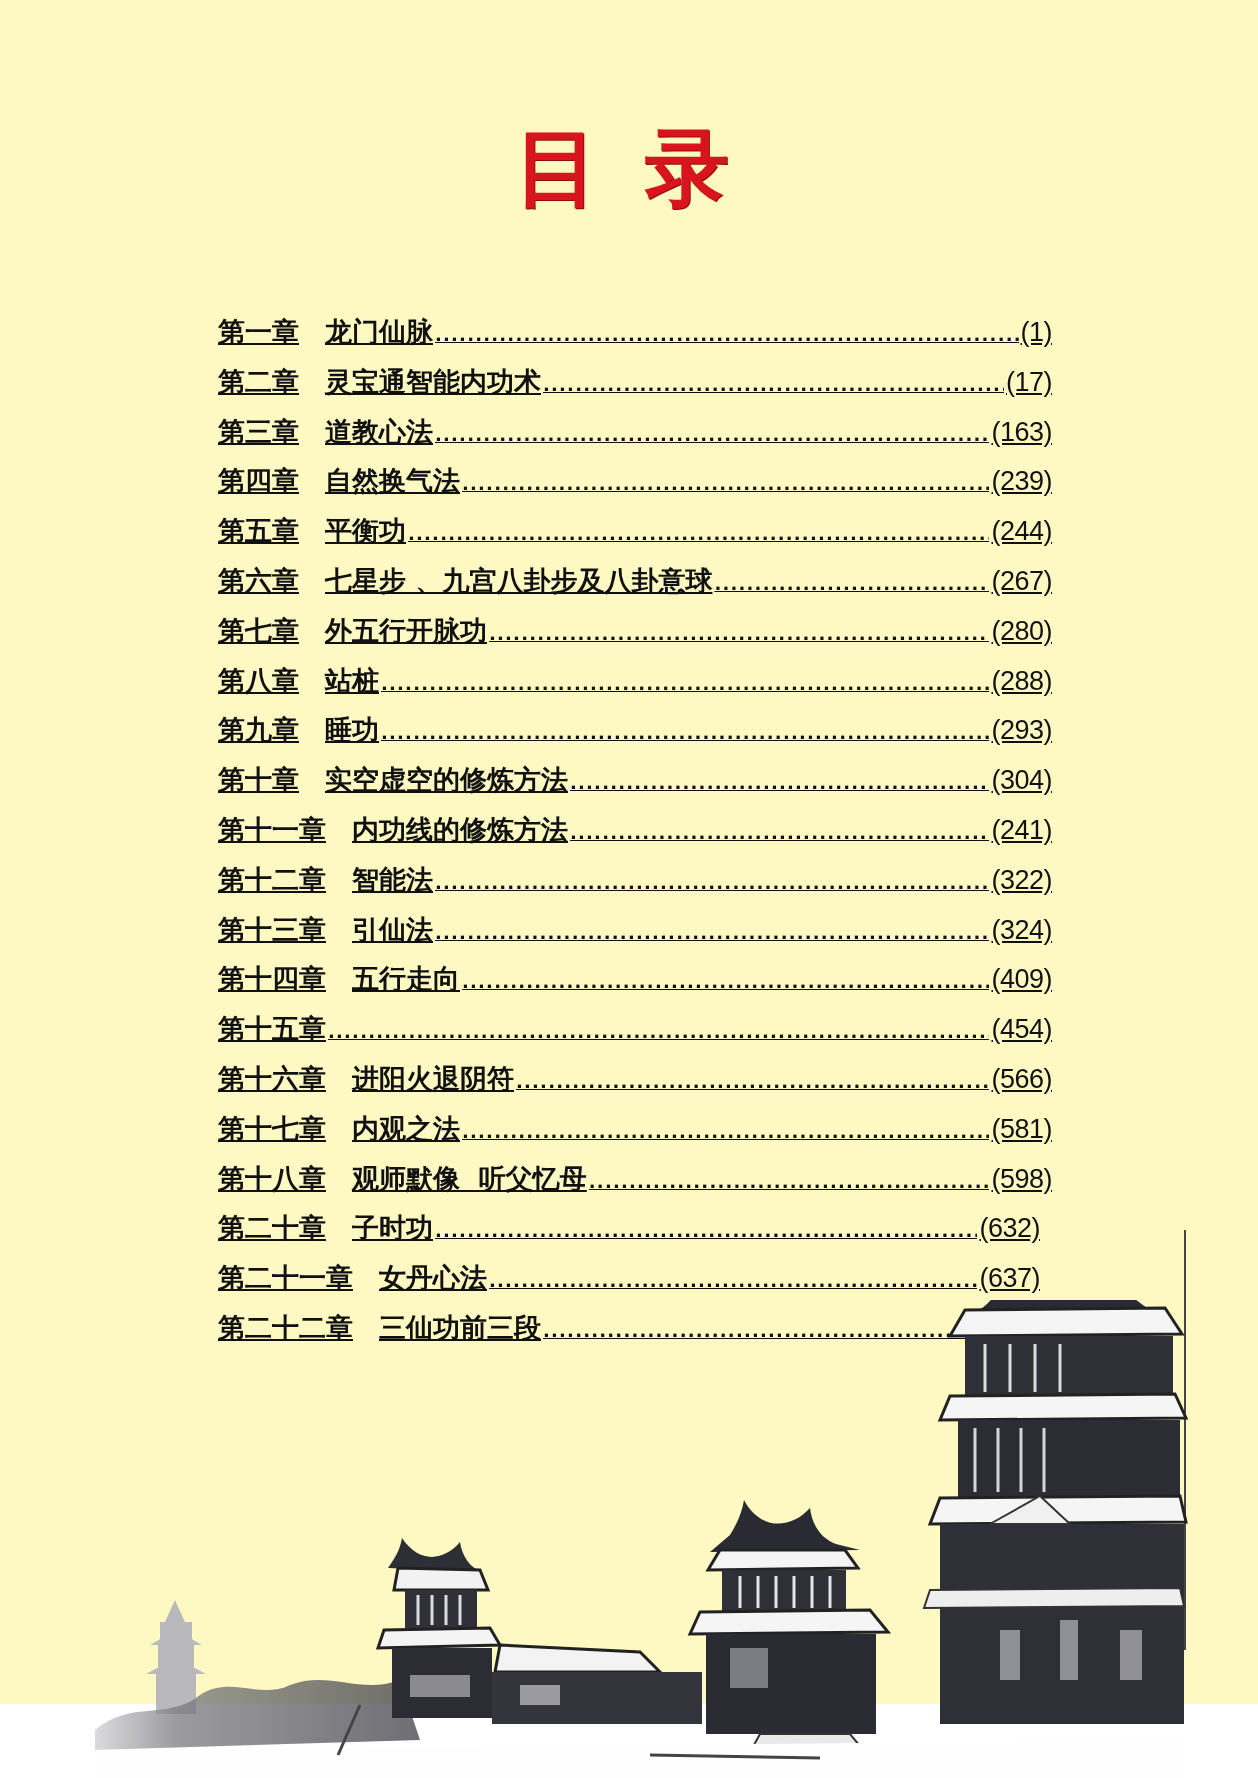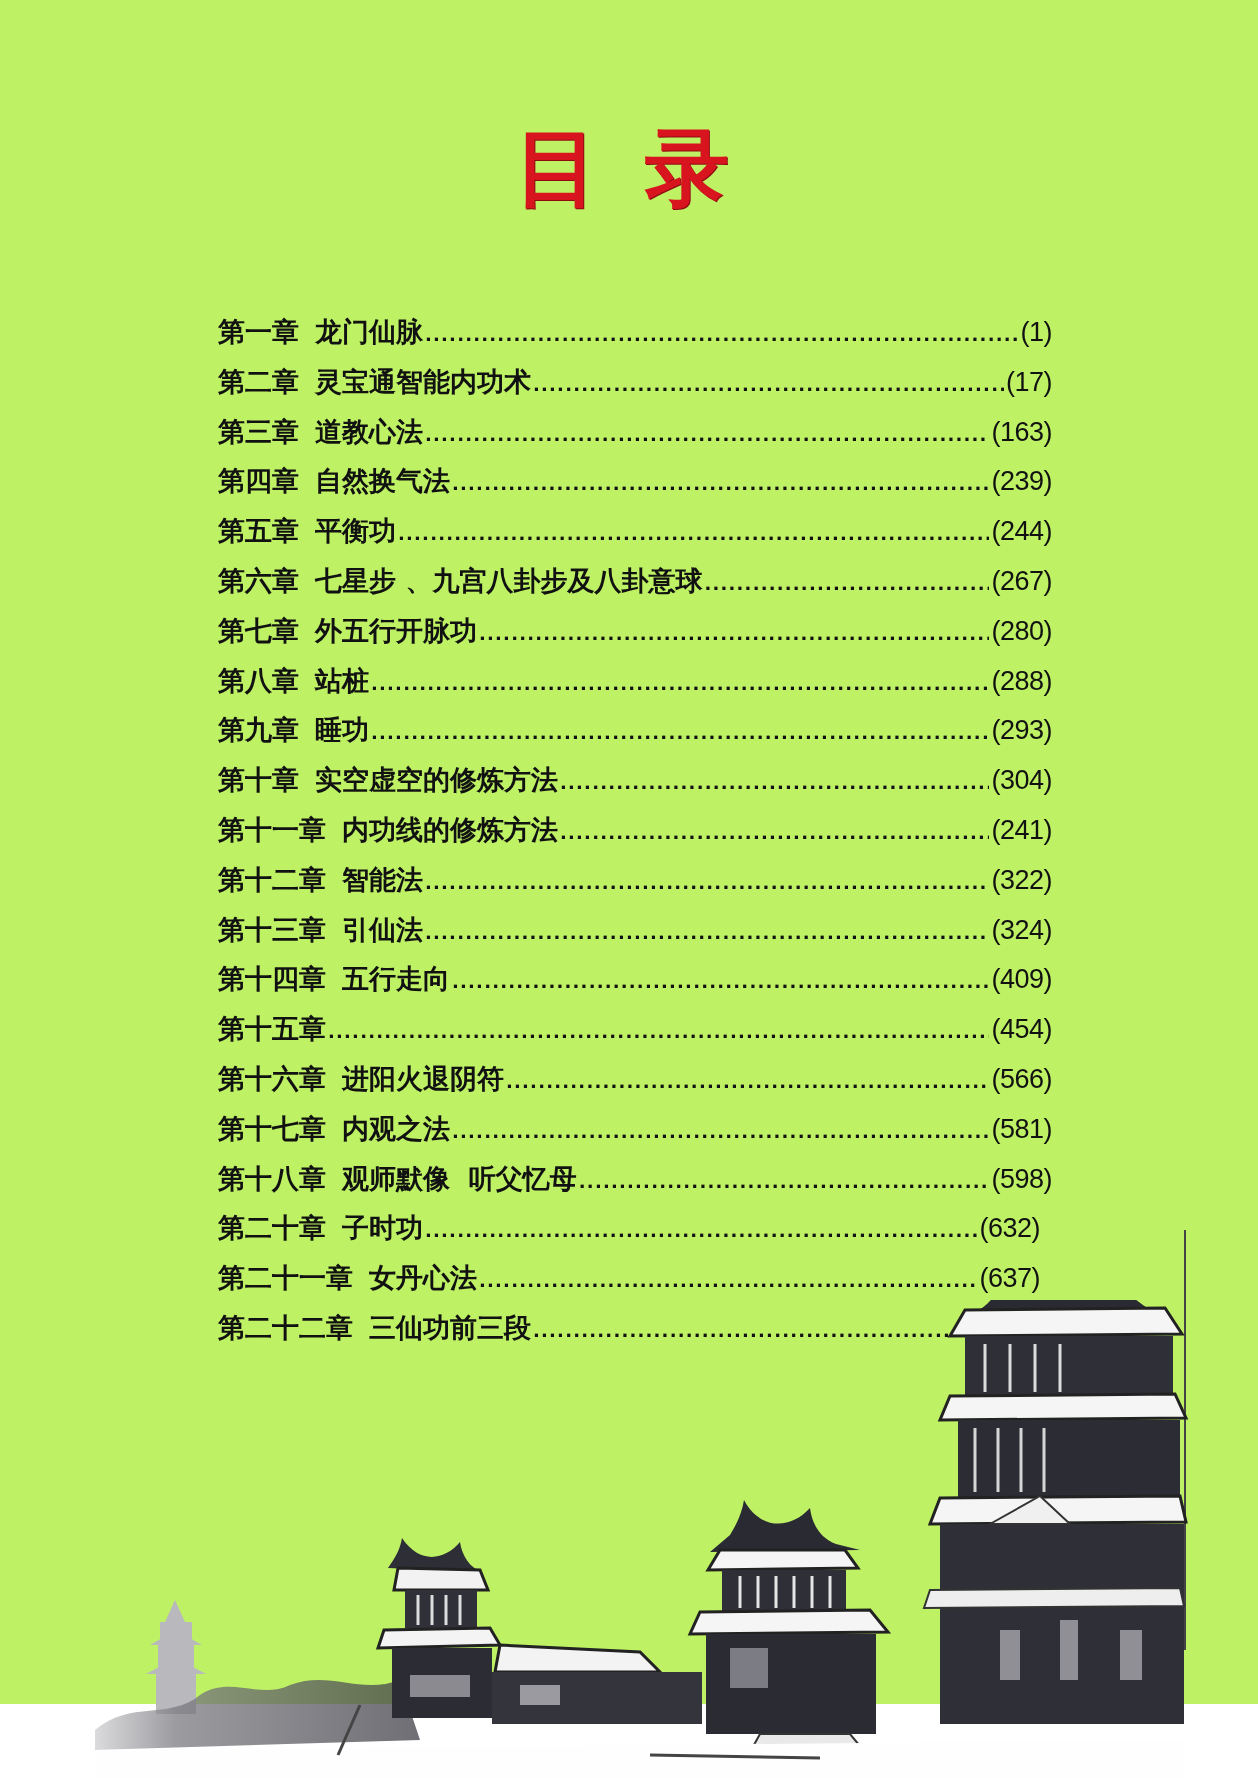--- a/index.html
+++ b/index.html
@@ -1,26 +1,26 @@
 <!DOCTYPE html>
 <html><head>
 <meta charset="utf-8">
 <style>
   html, body { margin: 0; padding: 0; background: #ffffff; }
   body { width: 1258px; height: 1778px; position: relative; overflow: hidden; font-family: "DejaVu Sans", sans-serif; }
-  .page { position: absolute; left: 0; top: 0; width: 1258px; height: 1704px; background: #bef264; }
+  .page { position: absolute; left: 0; top: 0; width: 1258px; height: 1704px; background: #fef9c3; }
   .title {
     position: absolute; left: 0; top: 112px; width: 1290px; text-align: center;
     font-family: "DejaVu Serif", serif; font-weight: bold; font-size: 84px; letter-spacing: 46px;
     color: #d8141e; text-shadow: 1px 1px 0 #8e0b12;
   }
   .toc { position: absolute; left: 218px; top: 318px; width: 834px; }
-  .row { display: flex; align-items: baseline; height: 49.8px; font-size: 27px; font-weight: bold; color: #111; line-height: 1; }
+  .row { display: flex; align-items: baseline; height: 49.8px; font-size: 27px; font-weight: bold; color: #111; line-height: 1; text-decoration: underline; }
   .chap { white-space: nowrap; }
-  .name { white-space: nowrap; margin-left: 16px; }
+  .name { white-space: nowrap; margin-left: 26px; }
   .leader { flex: 1; overflow: hidden; white-space: nowrap; margin: 0 2px; font-size: 18px; font-weight: bold; letter-spacing: 1.2px; color: #111; }
   .leader::after { content: "............................................................................................................................................................................................................"; }
   .page-num { white-space: nowrap; font-family: "Liberation Sans", sans-serif; font-size: 27px; font-weight: normal; letter-spacing: -0.5px; }
   .row.short { width: 822px; text-align: right; }
   .art { position: absolute; left: 0; top: 1300px; width: 1258px; height: 478px; }
   .right-edge { position: absolute; left: 1184px; top: 1230px; width: 2px; height: 420px; background: #444; }
 </style>
 </head>
 <body>
 

